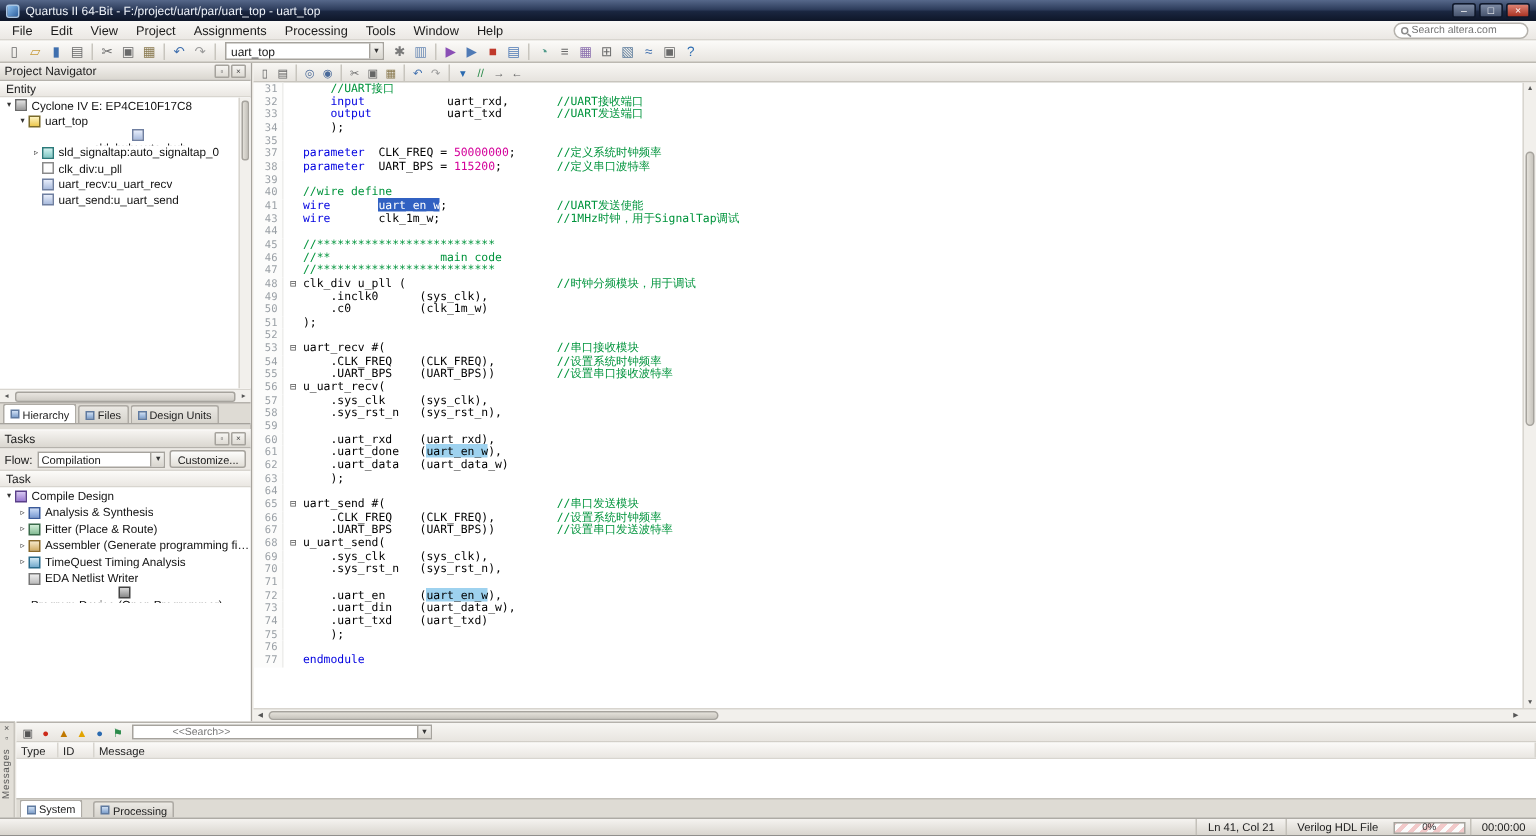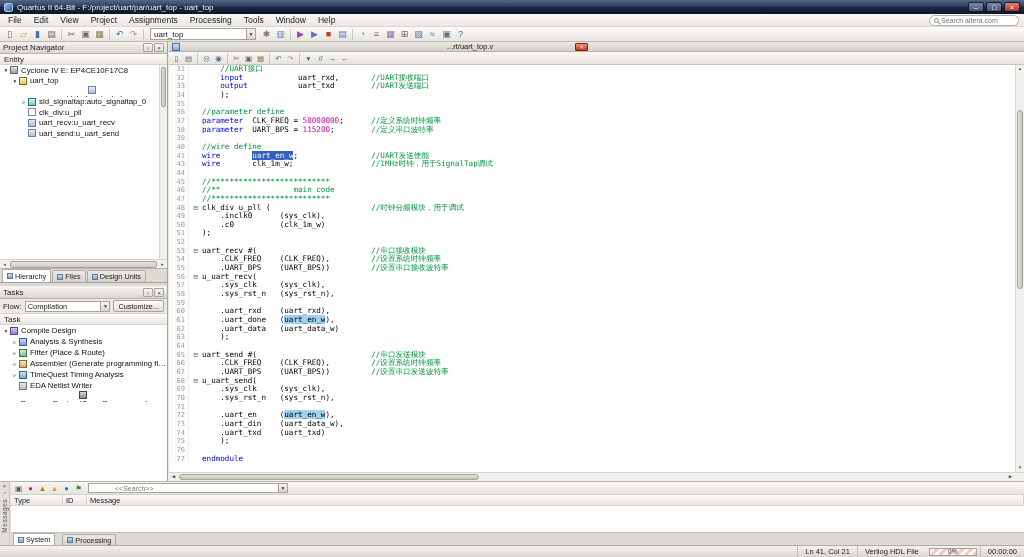--- a/index.html
+++ b/index.html
@@ -317,25 +317,20 @@
           <div class="tree-row" style="padding-left: 2px; flex-direction: column;">
             <span class="tree-arrow"></span>
             <span class="tree-icon ti-program"></span>
             <span class="tree-label">Program Device (Open Programmer)</span>
           </div>
         </div>
     </div>
   </div>
 
   <div class="editor">
-    <div class="doc-bar">
-      <span class="doc-icon"></span>
-      <span class="doc-title">...rt/uart_top.v</span>
-      <span class="doc-close">×</span>
-    </div>
     <div class="ed-toolbar">
       <span class="icon-strip">
           <span class="tbicon" style="color: rgb(102, 102, 102);">▯</span>
           <span class="tbicon" style="color: rgb(102, 102, 102);">▤</span>
           <span class="tb-sep"></span>
           <span class="tbicon" style="color: rgb(74, 106, 154);">◎</span>
           <span class="tbicon" style="color: rgb(74, 106, 154);">◉</span>
           <span class="tb-sep"></span>
           <span class="tbicon" style="color: rgb(102, 102, 102);">✂</span>
           <span class="tbicon" style="color: rgb(102, 102, 102);">▣</span>
@@ -350,21 +345,20 @@
           <span class="tbicon" style="color: rgb(102, 102, 102);">←</span>
         </span>
     </div>
     <div class="code-wrap">
       <div class="code-area">
           <div class="code-line"><span class="ln">31</span><span class="fold"></span><span class="txt"><span class="t-c">    //UART接口</span></span></div>
           <div class="code-line"><span class="ln">32</span><span class="fold"></span><span class="txt"><span class="t-p">    </span><span class="t-k">input</span><span class="t-p">            uart_rxd,       </span><span class="t-c">//UART接收端口</span></span></div>
           <div class="code-line"><span class="ln">33</span><span class="fold"></span><span class="txt"><span class="t-p">    </span><span class="t-k">output</span><span class="t-p">           uart_txd        </span><span class="t-c">//UART发送端口</span></span></div>
           <div class="code-line"><span class="ln">34</span><span class="fold"></span><span class="txt"><span class="t-p">    );</span></span></div>
           <div class="code-line"><span class="ln">35</span><span class="fold"></span><span class="txt"></span></div>
-          <div class="code-line"><span class="ln">36</span><span class="fold"></span><span class="txt"><span class="t-c">//parameter define</span></span></div>
           <div class="code-line"><span class="ln">37</span><span class="fold"></span><span class="txt"><span class="t-k">parameter</span><span class="t-p">  CLK_FREQ = </span><span class="t-n">50000000</span><span class="t-p">;      </span><span class="t-c">//定义系统时钟频率</span></span></div>
           <div class="code-line"><span class="ln">38</span><span class="fold"></span><span class="txt"><span class="t-k">parameter</span><span class="t-p">  UART_BPS = </span><span class="t-n">115200</span><span class="t-p">;        </span><span class="t-c">//定义串口波特率</span></span></div>
           <div class="code-line"><span class="ln">39</span><span class="fold"></span><span class="txt"></span></div>
           <div class="code-line"><span class="ln">40</span><span class="fold"></span><span class="txt"><span class="t-c">//wire define</span></span></div>
           <div class="code-line"><span class="ln">41</span><span class="fold"></span><span class="txt"><span class="t-k">wire</span><span class="t-p">       </span><span class="t-sel">uart_en_w</span><span class="t-p">;                </span><span class="t-c">//UART发送使能</span></span></div>
           <div class="code-line"><span class="ln">43</span><span class="fold"></span><span class="txt"><span class="t-k">wire</span><span class="t-p">       clk_1m_w;                 </span><span class="t-c">//1MHz时钟，用于SignalTap调试</span></span></div>
           <div class="code-line"><span class="ln">44</span><span class="fold"></span><span class="txt"></span></div>
           <div class="code-line"><span class="ln">45</span><span class="fold"></span><span class="txt"><span class="t-c">//**************************</span></span></div>
           <div class="code-line"><span class="ln">46</span><span class="fold"></span><span class="txt"><span class="t-c">//**                main code</span></span></div>
           <div class="code-line"><span class="ln">47</span><span class="fold"></span><span class="txt"><span class="t-c">//**************************</span></span></div>
@@ -427,21 +421,21 @@
             <span class="tbicon" style="color: rgb(226, 164, 0);">▲</span>
             <span class="tbicon" style="color: rgb(42, 106, 176);">●</span>
             <span class="tbicon" style="color: rgb(42, 138, 74);">⚑</span>
           </span>
         <span class="msg-search">
           <span>&lt;&lt;Search&gt;&gt;</span>
           <span class="dd">▼</span>
         </span>
       </div>
       <div class="msg-header">
-          <span class="msg-col" style="width: 52px;">Type</span>
+          <span class="msg-col" style="width: 28px;">Type</span>
           <span class="msg-col" style="width: 24px; text-align: center;">ID</span>
           <span class="msg-col" style="flex: 1 1 0%;">Message</span>
         </div>
       <div class="msg-body"></div>
     </div>
     <div class="msg-tabs">
         <span class="mini-tab active">
           <span class="tab-icon"></span>
           <span>System</span>
         </span>

